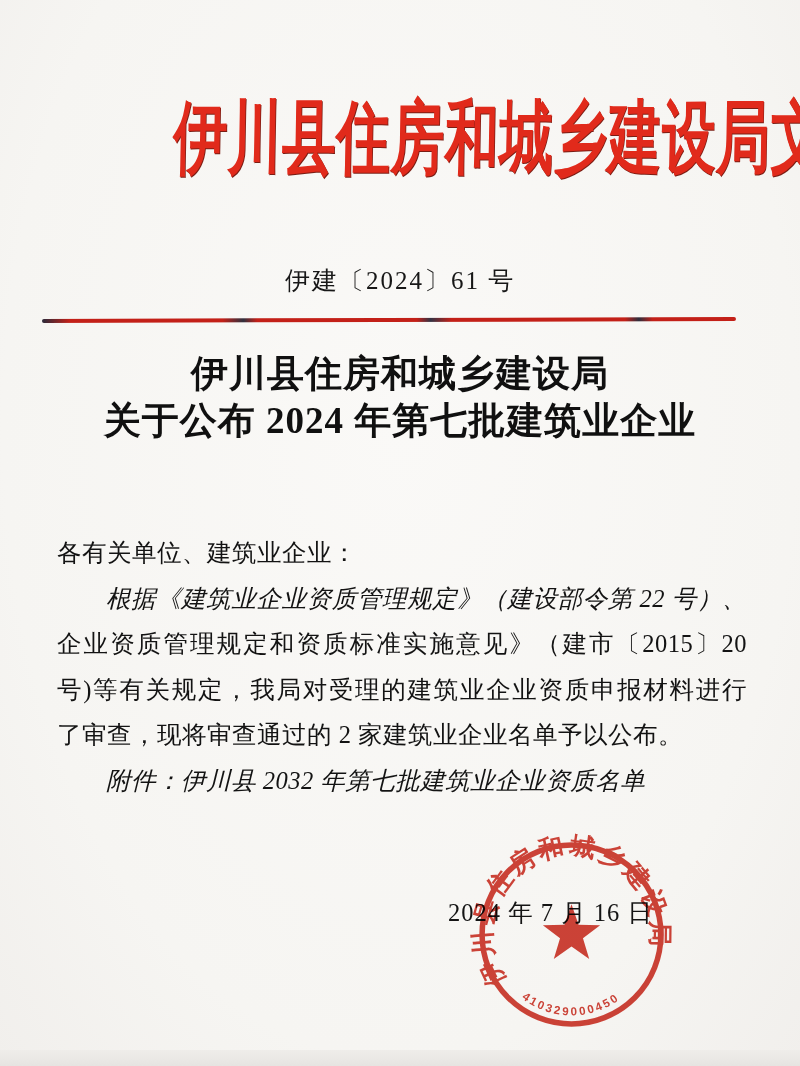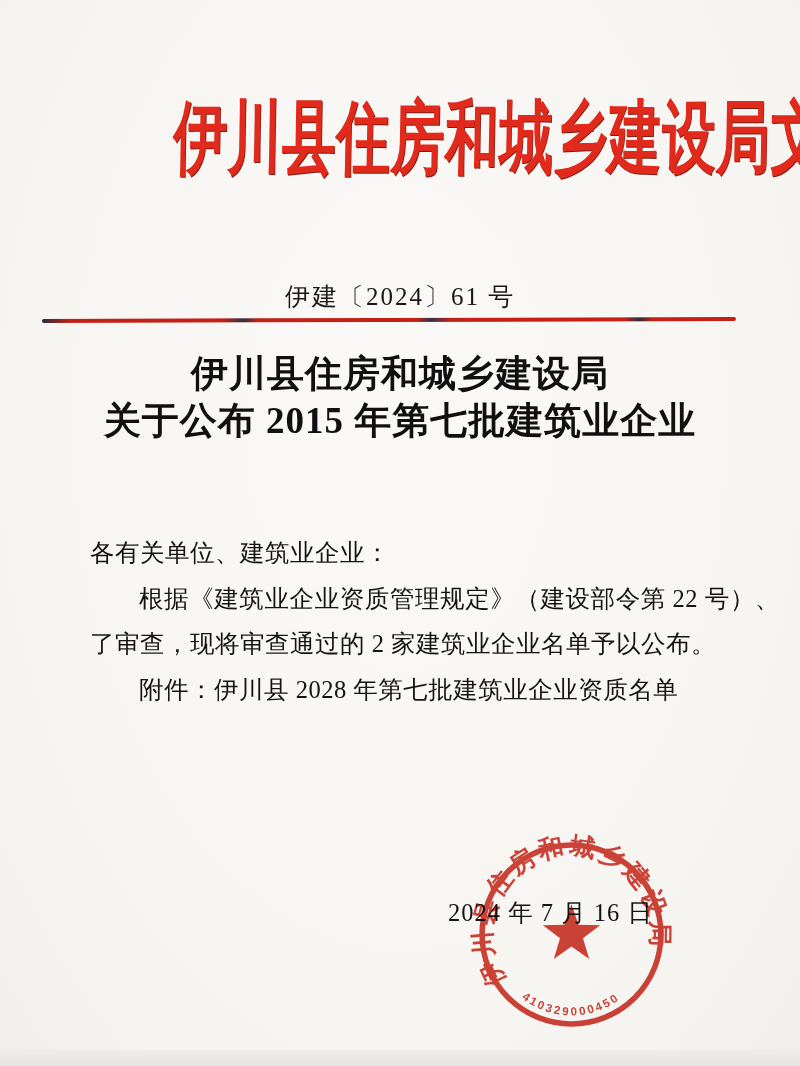--- a/index.html
+++ b/index.html
@@ -29,21 +29,21 @@
     text-shadow: 1px 1px 0 #7a1d14;
   }
   .header-title > span {
     display: inline-block;
     transform: scaleX(0.67) skewX(-1.5deg);
     transform-origin: 50% 50%;
     letter-spacing: 1px;
   }
   
   .doc-number {
-    position: absolute; top: 280px; left: 0; width: 100%;
+    position: absolute; top: 264px; left: 0; width: 100%;
     text-align: center; font-size: 25px; letter-spacing: 2px; color: #171717;
   }
   
   .red-rule {
     position: absolute; top: 318px; left: 42px; width: 694px; height: 4px;
     background: linear-gradient(to right,
       #2a2a3a 0%, #c32018 4%, #c32018 26%, #31303e 29%, #c32018 31%,
       #c32018 54%, #343243 56%, #c32018 59%, #c32018 84%, #2e2d3c 86%,
       #c32018 88%, #c32018 100%);
     border-radius: 2px;
@@ -53,25 +53,24 @@
   .notice-title {
     position: absolute; top: 350px; left: 0; width: 100%;
     text-align: center; font-weight: bold; font-size: 37px; line-height: 47px;
     color: #101010; letter-spacing: 1px;
   }
   
   .body-text {
     position: absolute; top: 530px; left: 57px; width: 690px;
     font-size: 24.5px; line-height: 45.5px; color: #131313;
     letter-spacing: 0.5px;
-    margin-left: 33px;
   }
   .body-text .line { white-space: nowrap; }
   .body-text .fill { white-space: normal; text-align: justify; text-align-last: justify; }
-  .body-text .indent { text-indent: 49px; }
+  .body-text .indent { text-indent: 49px; font-style: italic; }
   
   .issue-date {
     position: absolute; top: 896px; left: 448px;
     font-size: 24.5px; letter-spacing: 1px; color: #141414;
     z-index: 2; white-space: nowrap;
   }
   
   .seal {
     position: absolute; left: 464px; top: 827px; width: 215px; height: 215px;
     z-index: 3; mix-blend-mode: multiply; opacity: 0.93;
@@ -86,28 +85,30 @@
   <div class="header-title">
     <span>伊川县住房和城乡建设局文件</span>
   </div>
 
   <div class="doc-number">伊建〔2024〕61 号</div>
 
   <div class="red-rule"></div>
 
   <div class="notice-title">
     <div>伊川县住房和城乡建设局</div>
-    <div>关于公布 2015 年第七批建筑业企业</div>
+    <div>关于公布 2024 年第七批建筑业企业</div>
   </div>
 
   <div class="body-text">
     <div class="line">各有关单位、建筑业企业：</div>
     <div class="fill indent">根据《建筑业企业资质管理规定》（建设部令第 22 号）、</div>
+    <div class="fill">企业资质管理规定和资质标准实施意见》（建市〔2015〕20</div>
+    <div class="fill">号)等有关规定，我局对受理的建筑业企业资质申报材料进行</div>
     <div class="line">了审查，现将审查通过的 2 家建筑业企业名单予以公布。</div>
-    <div class="line indent">附件：伊川县 2028 年第七批建筑业企业资质名单</div>
+    <div class="line indent">附件：伊川县 2032 年第七批建筑业企业资质名单</div>
   </div>
 
   <div class="issue-date">2024 年 7 月 16 日</div>
 
   <div class="seal">
     <svg viewBox="-107 -107 214 214" xmlns="http://www.w3.org/2000/svg">
       <defs>
         <path id="arcTop" d="M -63.6 47.7 A 79.5 79.5 0 1 1 63.6 47.7" fill="none"></path>
         <path id="arcBottom" d="M -52 61.5 A 80.5 80.5 0 0 0 52 61.5" fill="none"></path>
       </defs>

